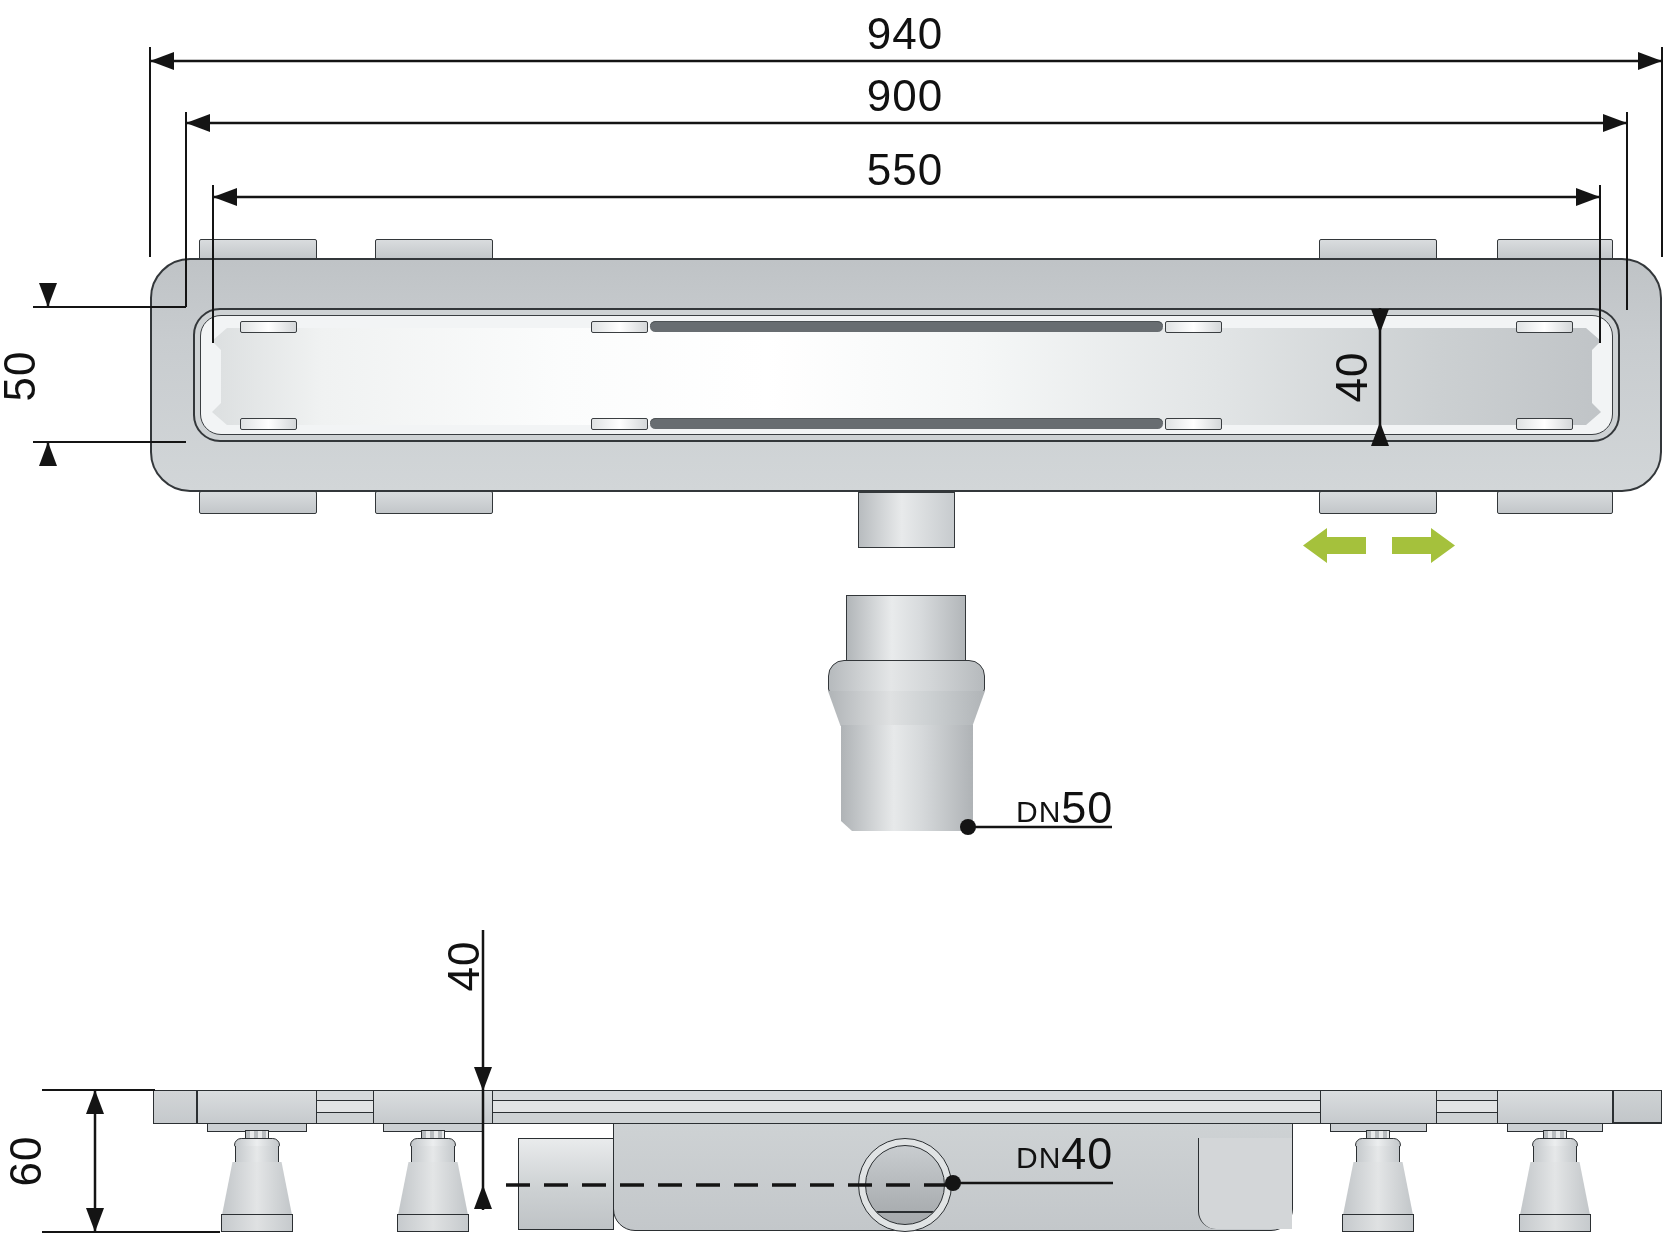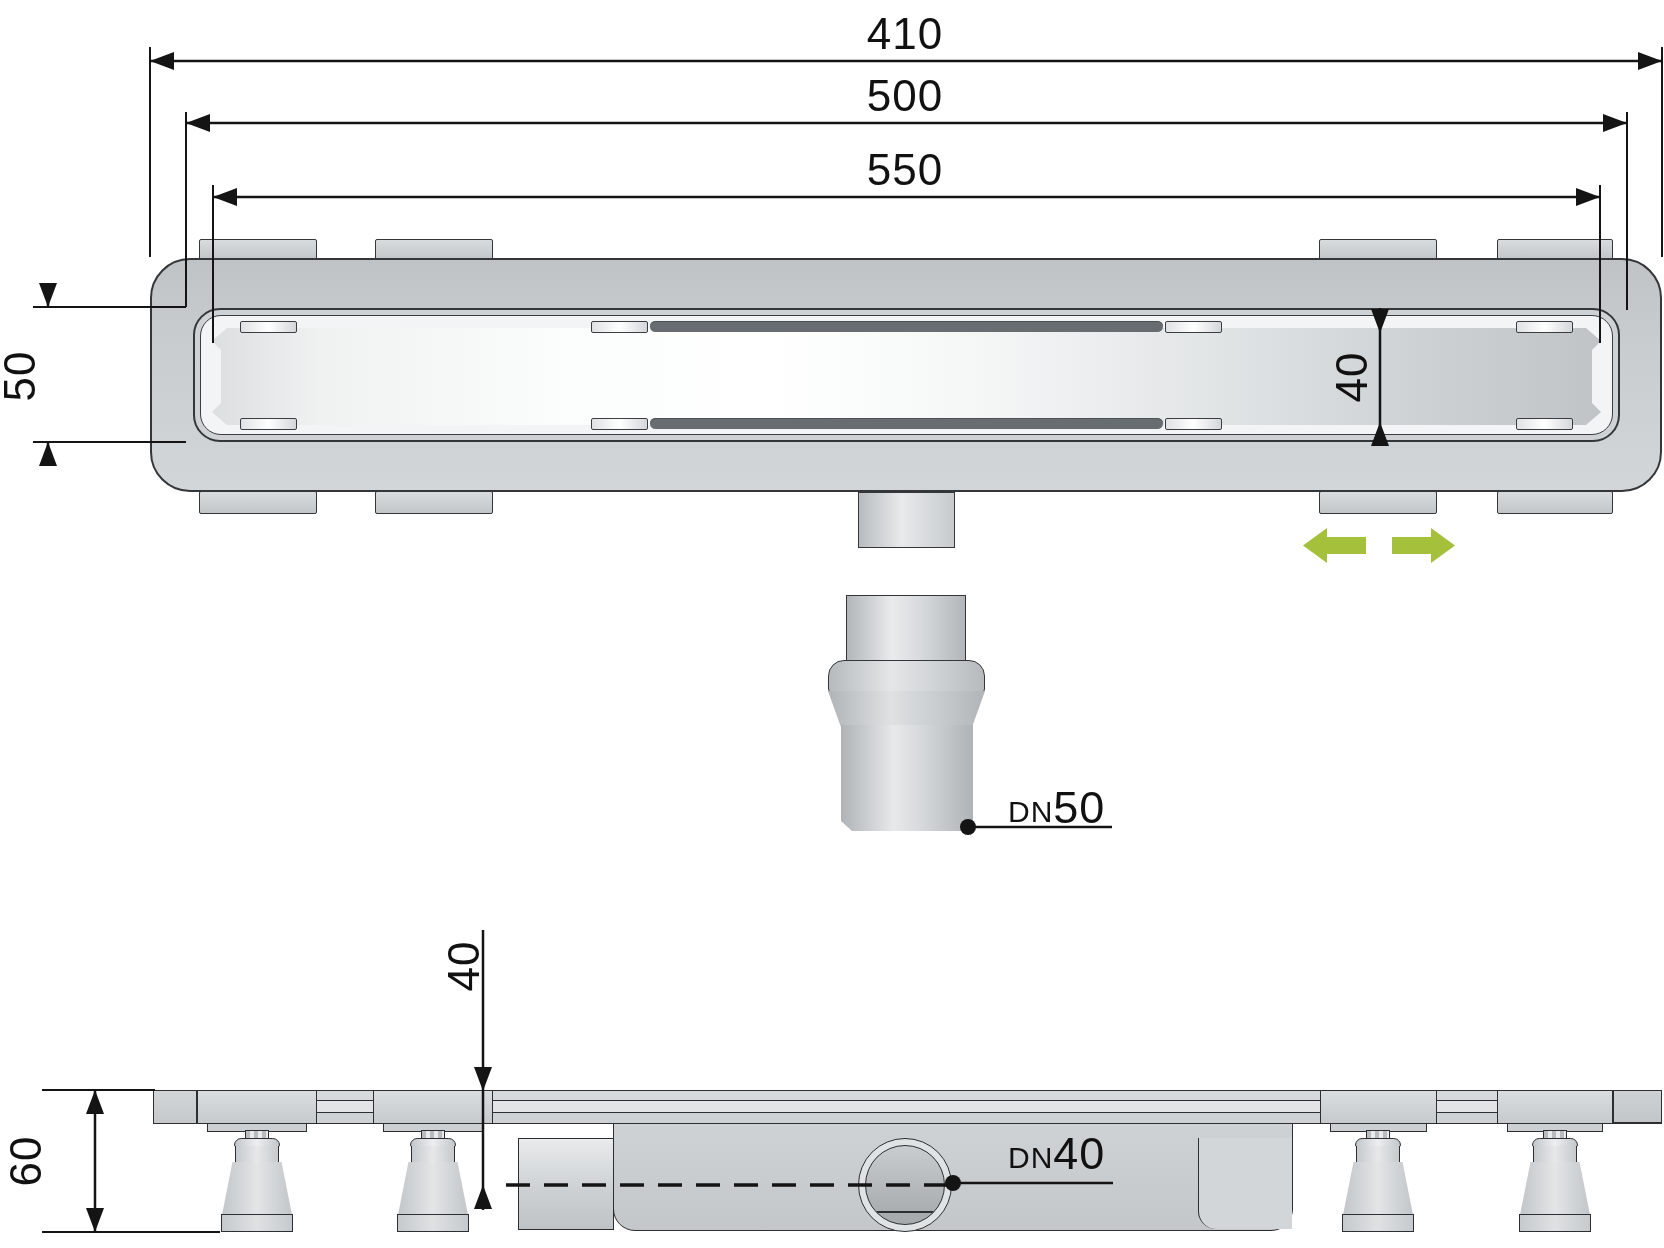--- a/index.html
+++ b/index.html
@@ -140,21 +140,21 @@
     filter:drop-shadow(0 0 0.9px #2c2f31);}
   .foot .base{position:absolute; left:0; top:84px; width:72px; height:18px; box-sizing:border-box;
     border:1.5px solid #2b2f32; background:linear-gradient(90deg,#c6cacd,#dfe1e2 50%,#c6cacd);}
   
   .dim-text{
     width:140px; height:48px; line-height:48px; text-align:center;
     font-size:44px; letter-spacing:1px; color:#111; white-space:nowrap;
   }
   .dim-text.vert{transform:rotate(-90deg);}
   .dn-label{display:flex; align-items:flex-end; height:44px; color:#111;}
-  .dn-label .dn-prefix{font-size:30px; line-height:36px; letter-spacing:1px;}
+  .dn-label .dn-prefix{font-size:30px; line-height:36px; letter-spacing:1px;margin-left:8px;}
   .dn-label .dn-size{font-size:45px; line-height:45px; letter-spacing:1px;}
   svg.linework{left:0; top:0; pointer-events:none;}
   .lw{stroke:#141414; stroke-width:2.5; fill:none;}
   .lw-thin{stroke:#141414; stroke-width:2; fill:none;}
   .ah{fill:#141414; stroke:none;}
 </style>
 </head>
 <body>
 
 <div id="canvas">
@@ -294,22 +294,22 @@
 
     <line x1="506" y1="1185" x2="950" y2="1185" stroke="#141414" stroke-width="3.5" stroke-dasharray="24 14"></line>
 
     <circle class="ah" cx="953" cy="1183" r="8"></circle>
     <line class="lw" x1="953" y1="1183" x2="1113" y2="1183"></line>
 
     <polygon points="1303,545.5 1327,528 1327,537 1366,537 1366,554 1327,554 1327,563" fill="#a5c13c"></polygon>
     <polygon points="1455,545.5 1431,528 1431,537 1392,537 1392,554 1431,554 1431,563" fill="#a5c13c"></polygon>
   </svg>
 
-  <div class="abs dim-text" style="left:835px;top:10px;">410</div>
-  <div class="abs dim-text" style="left:835px;top:72px;">500</div>
+  <div class="abs dim-text" style="left:835px;top:10px;">940</div>
+  <div class="abs dim-text" style="left:835px;top:72px;">900</div>
   <div class="abs dim-text" style="left:835px;top:146px;">550</div>
   <div class="abs dim-text vert" style="left:-50px;top:352px;">50</div>
   <div class="abs dim-text vert" style="left:1282px;top:353px;">40</div>
   <div class="abs dim-text vert" style="left:394px;top:942px;">40</div>
   <div class="abs dim-text vert" style="left:-44px;top:1137px;">60</div>
 
   <div class="abs dn-label" style="left:1008px;top:786px;">
     <span class="dn-prefix">DN</span>
       <span class="dn-size">50</span>
   </div>

